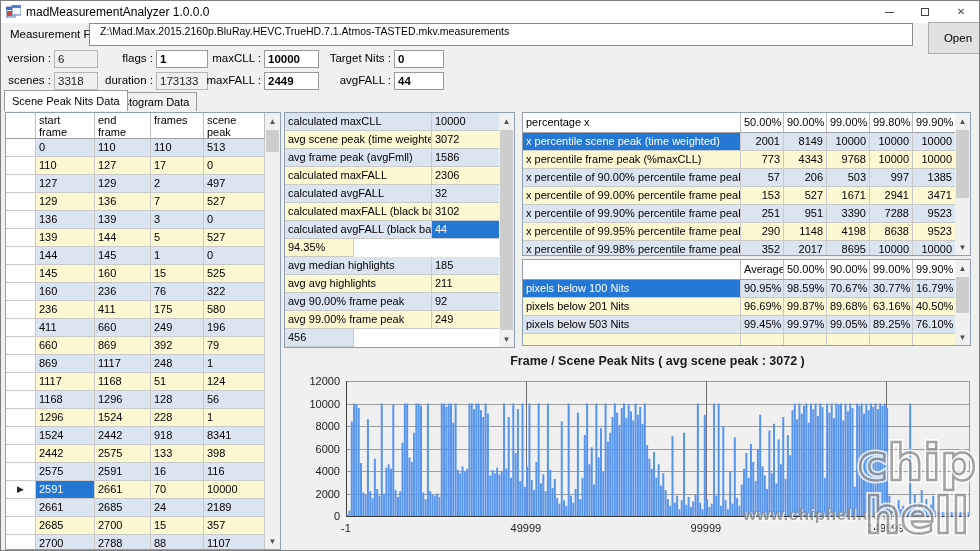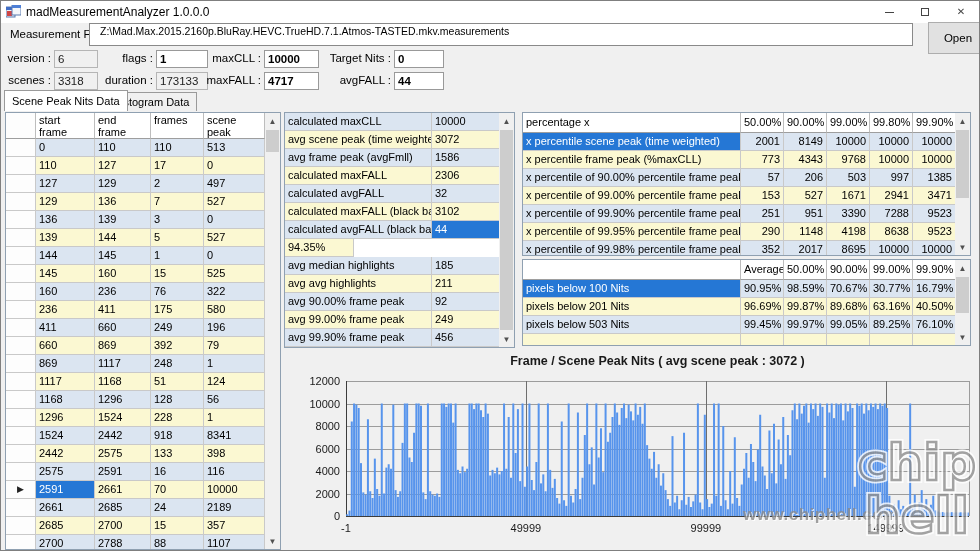--- a/index.html
+++ b/index.html
@@ -97,21 +97,21 @@
   <div class="fbox" style="left:155px;top:49px;width:52px;">1</div>
   <div class="flabel" style="left:205px;top:51px;width:55px;">maxCLL :</div>
   <div class="fbox" style="left:263px;top:49px;width:55px;">10000</div>
   <div class="flabel" style="left:318px;top:51px;width:72px;">Target Nits :</div>
   <div class="fbox" style="left:393px;top:49px;width:50px;">0</div>
   <div class="flabel" style="left:2px;top:73px;width:48px;">scenes :</div>
   <div class="fbox ro" style="left:53px;top:71px;width:44px;">3318</div>
   <div class="flabel" style="left:98px;top:73px;width:54px;">duration :</div>
   <div class="fbox ro" style="left:155px;top:71px;width:52px;">173133</div>
   <div class="flabel" style="left:205px;top:73px;width:55px;">maxFALL :</div>
-  <div class="fbox" style="left:263px;top:71px;width:55px;">4717</div>
+  <div class="fbox" style="left:263px;top:71px;width:55px;">2449</div>
   <div class="flabel" style="left:318px;top:73px;width:72px;">avgFALL :</div>
   <div class="fbox" style="left:393px;top:71px;width:50px;">44</div>
 
   <div class="tab active">Scene Peak Nits Data</div>
   <div class="tab inactive">Histogram Data</div>
 
   <div class="tblwrap" style="left:4px;top:111px;width:276px;height:438px;">
     <div id="scene-head" class="r lhead">
         <div class="c hc gut"></div>
         <div class="c hc lc0">
@@ -346,21 +346,20 @@
         </div>
         <div class="r">
           <div class="c mc0 s0">avg  90.00% frame peak</div>
           <div class="c mc1 s0">92</div>
         </div>
         <div class="r">
           <div class="c mc0 s1">avg  99.00% frame peak</div>
           <div class="c mc1 s1">249</div>
         </div>
         <div class="r">
-          <div class="c mc0 s0">avg  99.90% frame peak</div>
           <div class="c mc1 s0">456</div>
         </div>
         <div class="r c s1"></div>
       </div>
     <div class="vsb" style="right:0;">
       <div class="sbbtn sbup">▲</div>
       <div class="sbthumb" style="top:17px;bottom:17px;"></div>
       <div class="sbbtn sbdn">▼</div>
     </div>
   </div>

